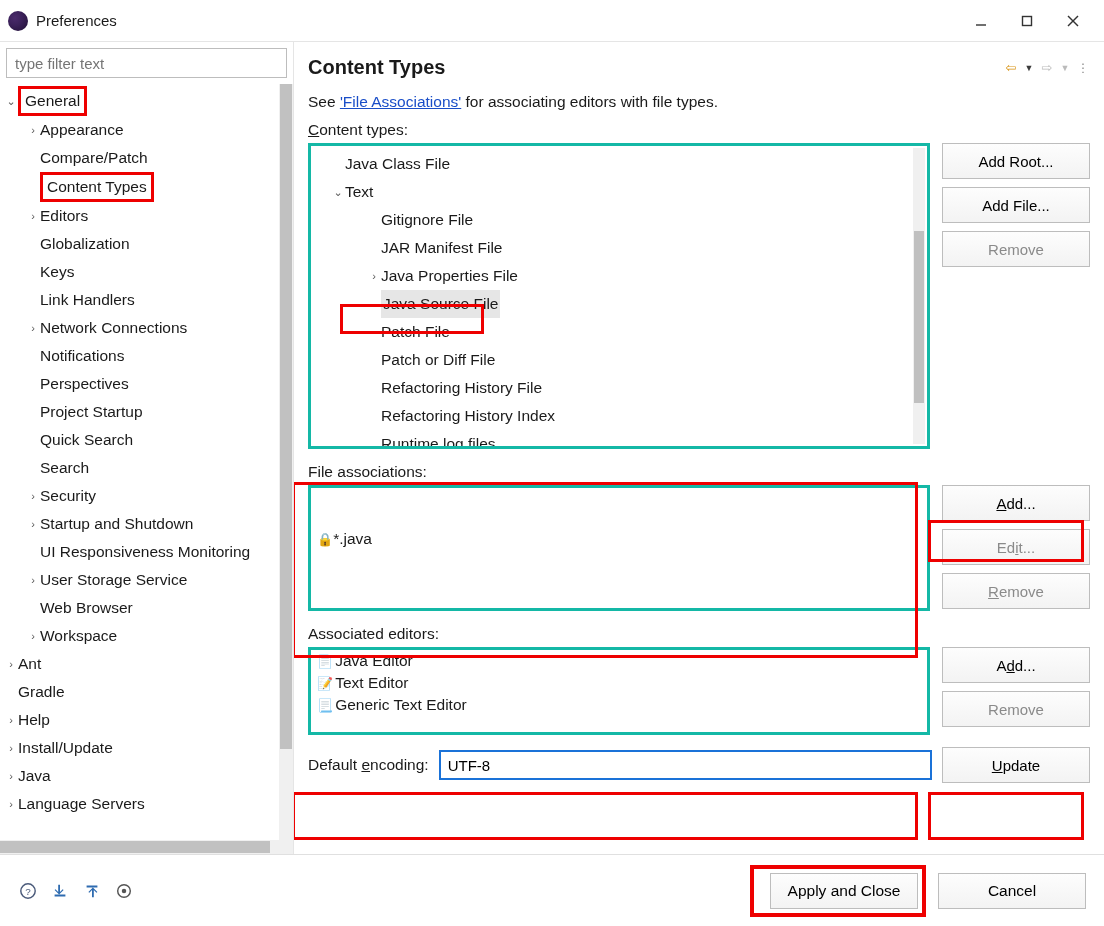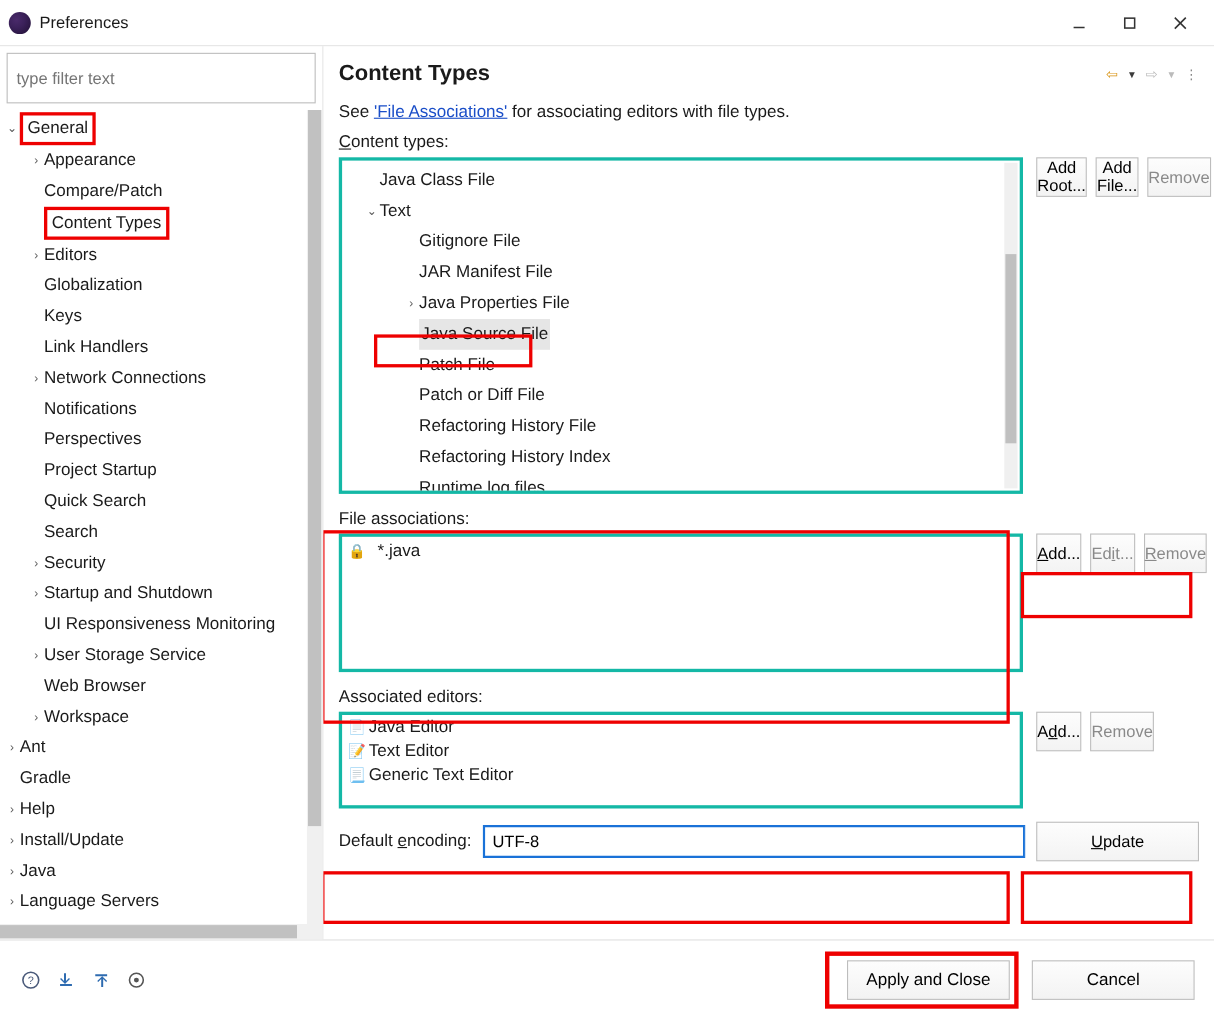--- a/index.html
+++ b/index.html
@@ -10,21 +10,21 @@
   .titlebar .icon { width: 20px; height: 20px; border-radius: 50%; background: radial-gradient(circle at 35% 35%, #4a2a6b 0%, #3b215a 40%, #1f0f33 100%); margin-right: 8px; }
   .titlebar .title { flex: 1; font-size: 15px; }
   .winbtns { display: flex; gap: 0; }
   .winbtn { width: 46px; height: 36px; display: flex; align-items: center; justify-content: center; font-size: 14px; color: #333; }
   .winbtn svg { width: 14px; height: 14px; }
 
   
   .body { display: flex; height: calc(100% - 42px - 72px); }
   .sidebar { width: 294px; min-width: 294px; border-right: 1px solid #e5e5e5; display: flex; flex-direction: column; }
   .filterwrap { padding: 6px; }
-  .filter { width: 100%; height: 46px; border: 1px solid #bdbdbd; padding: 0 8px; font-size: 15px; color: #b91c1c; }
+  .filter { width: 100%; height: 30px; border: 1px solid #bdbdbd; padding: 0 8px; font-size: 15px; color: #b91c1c; }
   .treewrap { flex: 1; overflow-y: auto; overflow-x: auto; position: relative; padding-right: 14px; }
   .tree-scrollbar { position: absolute; right: 0; top: 0; bottom: 0; width: 14px; background: #f0f0f0; }
   .tree-scrollbar-thumb { position: absolute; top: 0; height: 88%; left: 1px; right: 1px; background: #c1c1c1; }
   .tree { list-style: none; padding: 2px 0 8px 0; font-size: 15.5px; line-height: 28px; white-space: nowrap; }
   .tree li { display: flex; align-items: center; padding-right: 8px; }
   .tree .arrow { display: inline-flex; width: 14px; justify-content: center; color: #5a5a5a; font-size: 11px; user-select: none; }
   .lvl1 { padding-left: 18px; }
   .lvl2 { padding-left: 40px; }
   .lvl1 .arrow { margin-left: -14px; }
   .lvl2 .arrow { margin-left: -14px; }
@@ -48,25 +48,25 @@
   .ctlist .arrow { display: inline-flex; width: 14px; justify-content: center; color: #5a5a5a; font-size: 11px; user-select: none; }
   .ctlist .lv1 { padding-left: 18px; display: flex; align-items: center; }
   .ctlist .lv2 { padding-left: 54px; display: flex; align-items: center; }
   .ctlist .lv1 .arrow { margin-left: -14px; }
   .ctlist .lv2 .arrow { margin-left: -14px; }
   .ctlist-scrollbar { position: absolute; right: 2px; top: 2px; bottom: 2px; width: 12px; background: #f0f0f0; }
   .ctlist-scrollbar-thumb { position: absolute; top: 28%; height: 58%; left: 1px; right: 1px; background: #c0c0c0; }
   .selected-ct { background: #e6e6e6; padding: 0 2px; }
 
   .falist { height: 126px; }
-  .falist .item { padding: 4px 6px; display: flex; align-items: center; gap: 10px; font-size: 15.5px; }
+  .falist .item { padding: 4px 6px; display: flex; align-items: center; gap: 0; font-size: 15.5px; margin-top: 38px; }
   .aelist { height: 88px; }
   .aelist .item { padding: 2px 6px; display: flex; align-items: center; gap: 2px; font-size: 15.5px; }
 
-  .btncol { width: 148px; display: flex; flex-direction: row; gap: 8px; }
+  .btncol { width: 148px; display: flex; flex-direction: column; gap: 8px; }
   .btn { height: 36px; border: 1px solid #bdbdbd; background: linear-gradient(#fdfdfd,#f3f3f3); font-size: 15px; cursor: pointer; display: flex; align-items: center; justify-content: center; }
   .btn.disabled { color: #8a8a8a; }
   .btn u { text-decoration: underline; }
 
   .encrow { display: flex; align-items: center; gap: 10px; margin-top: 12px; }
   .encrow label { font-size: 15.5px; }
   .encinput { flex: 1; height: 30px; border: 1px solid #bdbdbd; padding: 12px 8px; font-size: 15px; }
   .encfocus { border: 1px solid #1a72d8; box-shadow: 0 1px 0 #1a72d8 inset, 0 -1px 0 #1a72d8 inset, 1px 0 0 #1a72d8 inset, -1px 0 0 #1a72d8 inset; }
 
   

